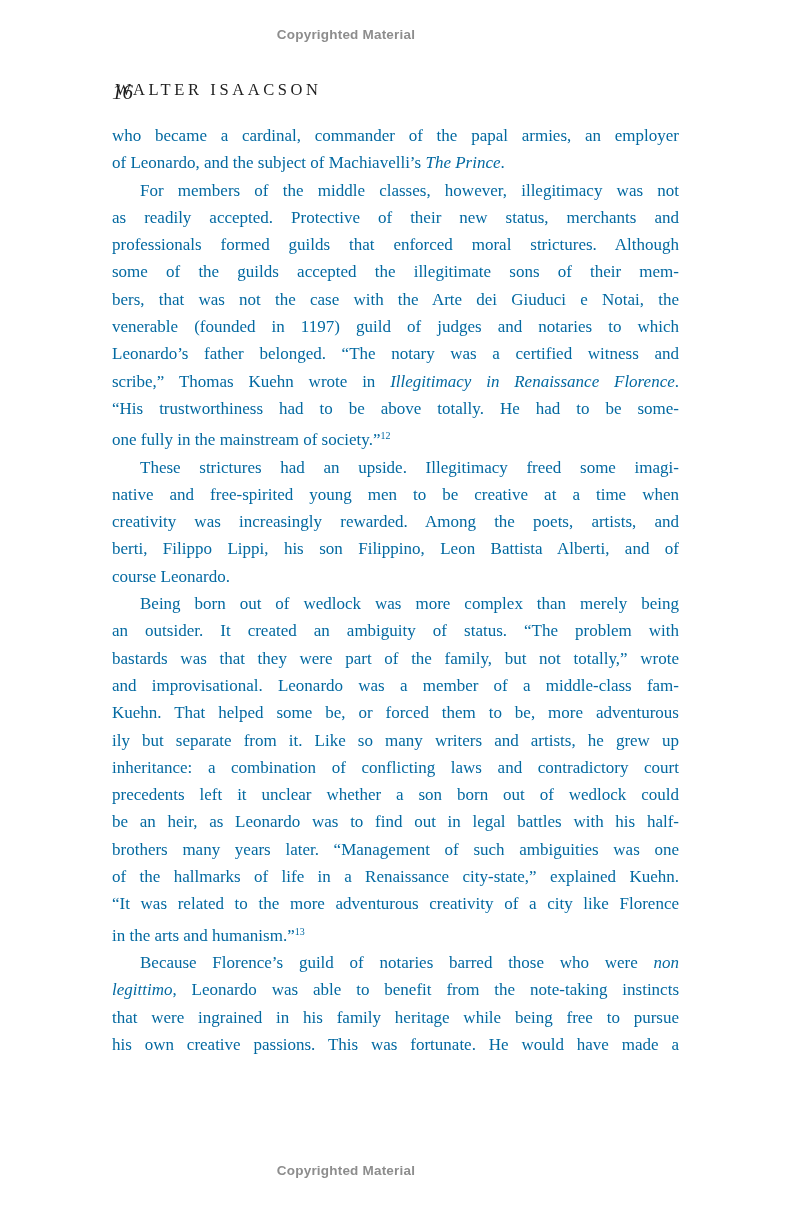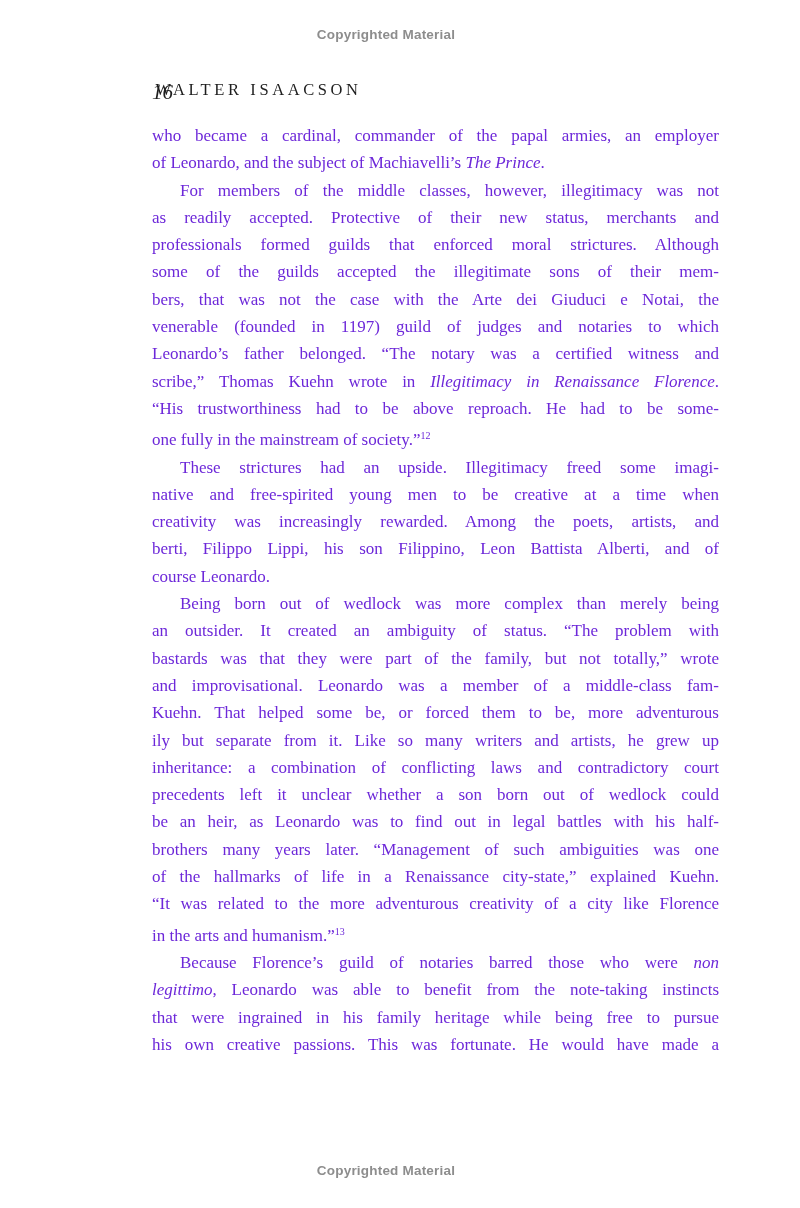--- a/index.html
+++ b/index.html
@@ -4,21 +4,20 @@
 <style>
   html, body { margin: 0; padding: 0; }
   body { background: #ffffff; }
   .page {
     position: relative;
     width: 692px;
     height: 1208px;
     background: #ffffff;
     overflow: hidden;
     font-family: "Liberation Serif", "DejaVu Serif", serif;
-    margin-left: 40px;
   }
   .copyright {
     position: absolute;
     left: 0;
     right: 0;
     text-align: center;
     font-family: "Liberation Sans", "DejaVu Sans", sans-serif;
     font-weight: bold;
     font-size: 13.5px;
     letter-spacing: 0.2px;
@@ -47,21 +46,21 @@
     font-size: 16.5px;
     letter-spacing: 3.6px;
     text-indent: 3.6px; 
     white-space: nowrap;
   }
   .bodytext {
     position: absolute;
     top: 122px;
     left: 112px;
     width: 567px;
-    color: #6d28d9;
+    color: #0369a1;
   }
   .line {
     font-size: 17px;
     line-height: 27.3px;
     text-align: justify;
     text-align-last: justify;
     -moz-text-align-last: justify;
     white-space: normal;
   }
   .line.last {
@@ -91,21 +90,21 @@
       <div class="line"><span>who became a cardinal, commander of the papal armies, an employer</span></div>
       <div class="line last"><span>of Leonardo, and the subject of Machiavelli’s </span><span class="seg-i">The Prince</span><span>.</span></div>
       <div class="line indent"><span>For members of the middle classes, however, illegitimacy was not</span></div>
       <div class="line"><span>as readily accepted. Protective of their new status, merchants and</span></div>
       <div class="line"><span>professionals formed guilds that enforced moral strictures. Although</span></div>
       <div class="line"><span>some of the guilds accepted the illegitimate sons of their mem-</span></div>
       <div class="line"><span>bers, that was not the case with the Arte dei Giuduci e Notai, the</span></div>
       <div class="line"><span>venerable (founded in 1197) guild of judges and notaries to which</span></div>
       <div class="line"><span>Leonardo’s father belonged. “The notary was a certified witness and</span></div>
       <div class="line"><span>scribe,” Thomas Kuehn wrote in </span><span class="seg-i">Illegitimacy in Renaissance Florence</span><span>.</span></div>
-      <div class="line"><span>“His trustworthiness had to be above reproach. He had to be some-</span></div>
+      <div class="line"><span>“His trustworthiness had to be above totally. He had to be some-</span></div>
       <div class="line last"><span>one fully in the mainstream of society.”</span><span class="seg-sup">12</span></div>
       <div class="line indent"><span>These strictures had an upside. Illegitimacy freed some imagi-</span></div>
       <div class="line"><span>native and free-spirited young men to be creative at a time when</span></div>
       <div class="line"><span>creativity was increasingly rewarded. Among the poets, artists, and</span></div>
       <div class="line"><span>berti, Filippo Lippi, his son Filippino, Leon Battista Alberti, and of</span></div>
       <div class="line last"><span>course Leonardo.</span></div>
       <div class="line indent"><span>Being born out of wedlock was more complex than merely being</span></div>
       <div class="line"><span>an outsider. It created an ambiguity of status. “The problem with</span></div>
       <div class="line"><span>bastards was that they were part of the family, but not totally,” wrote</span></div>
       <div class="line"><span>and improvisational. Leonardo was a member of a middle-class fam-</span></div>

